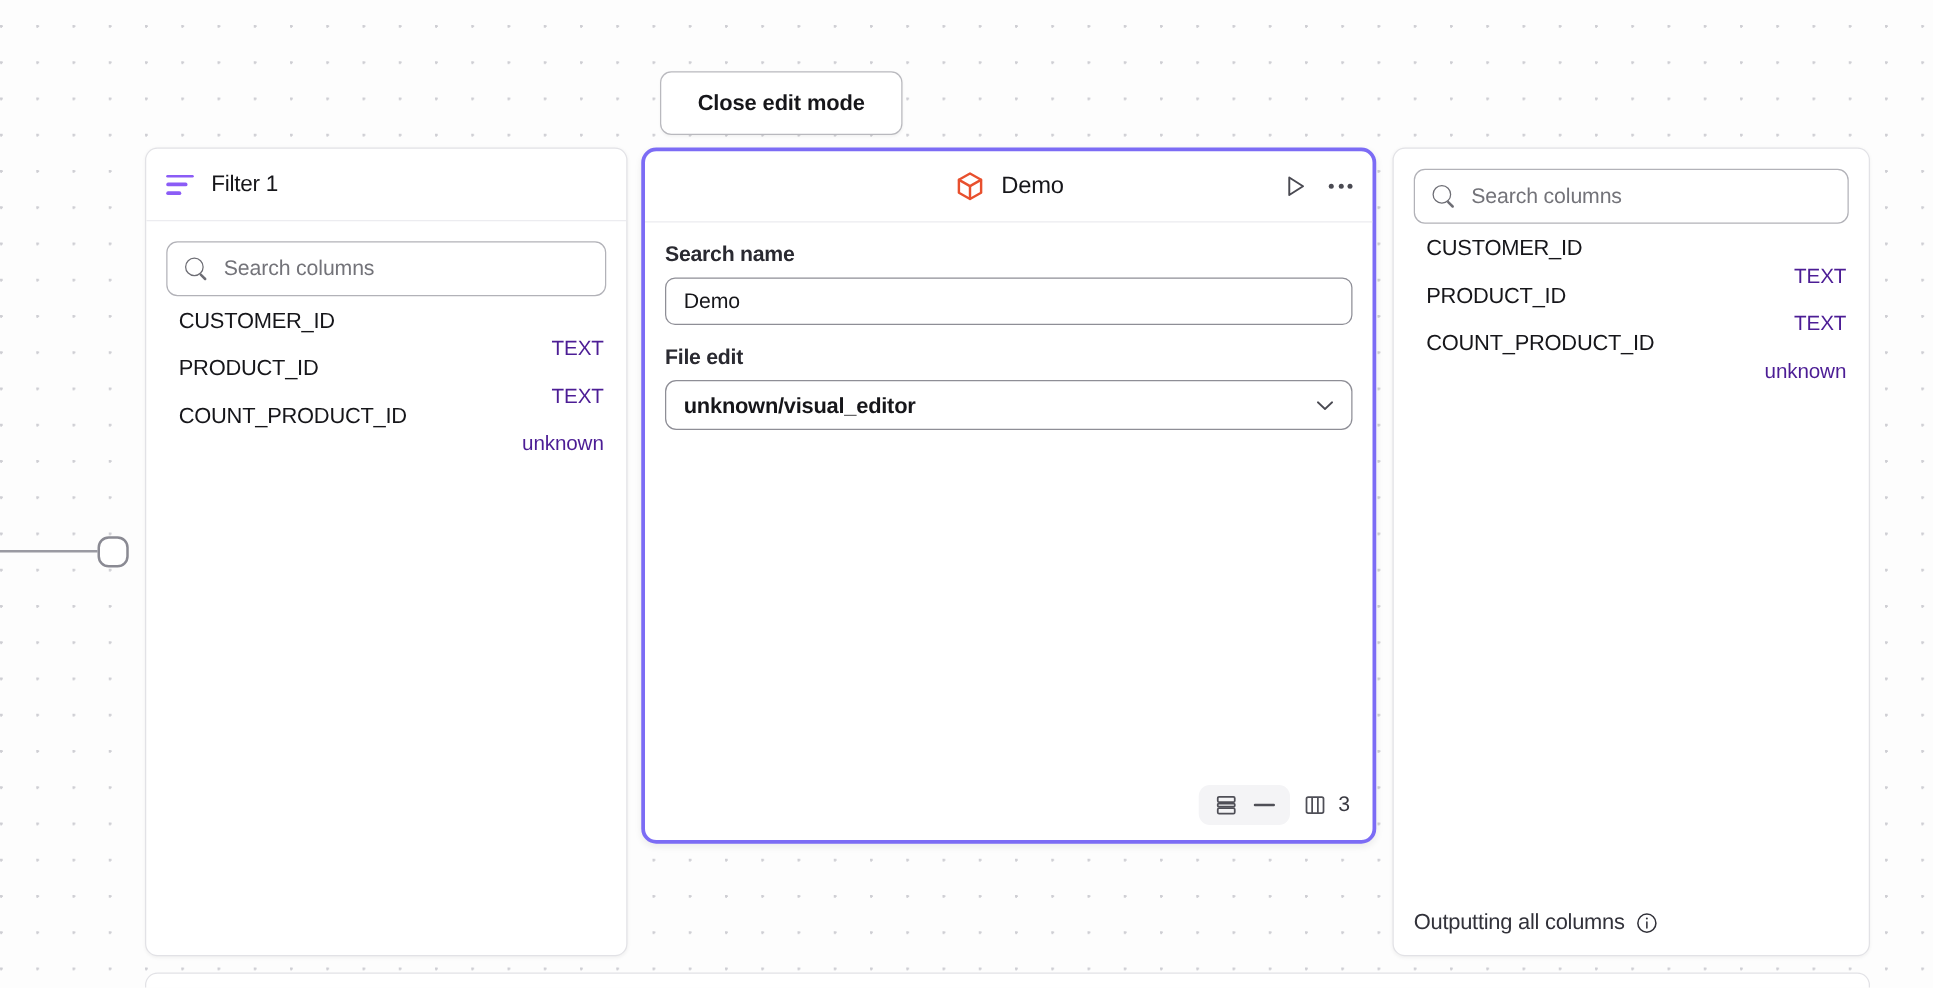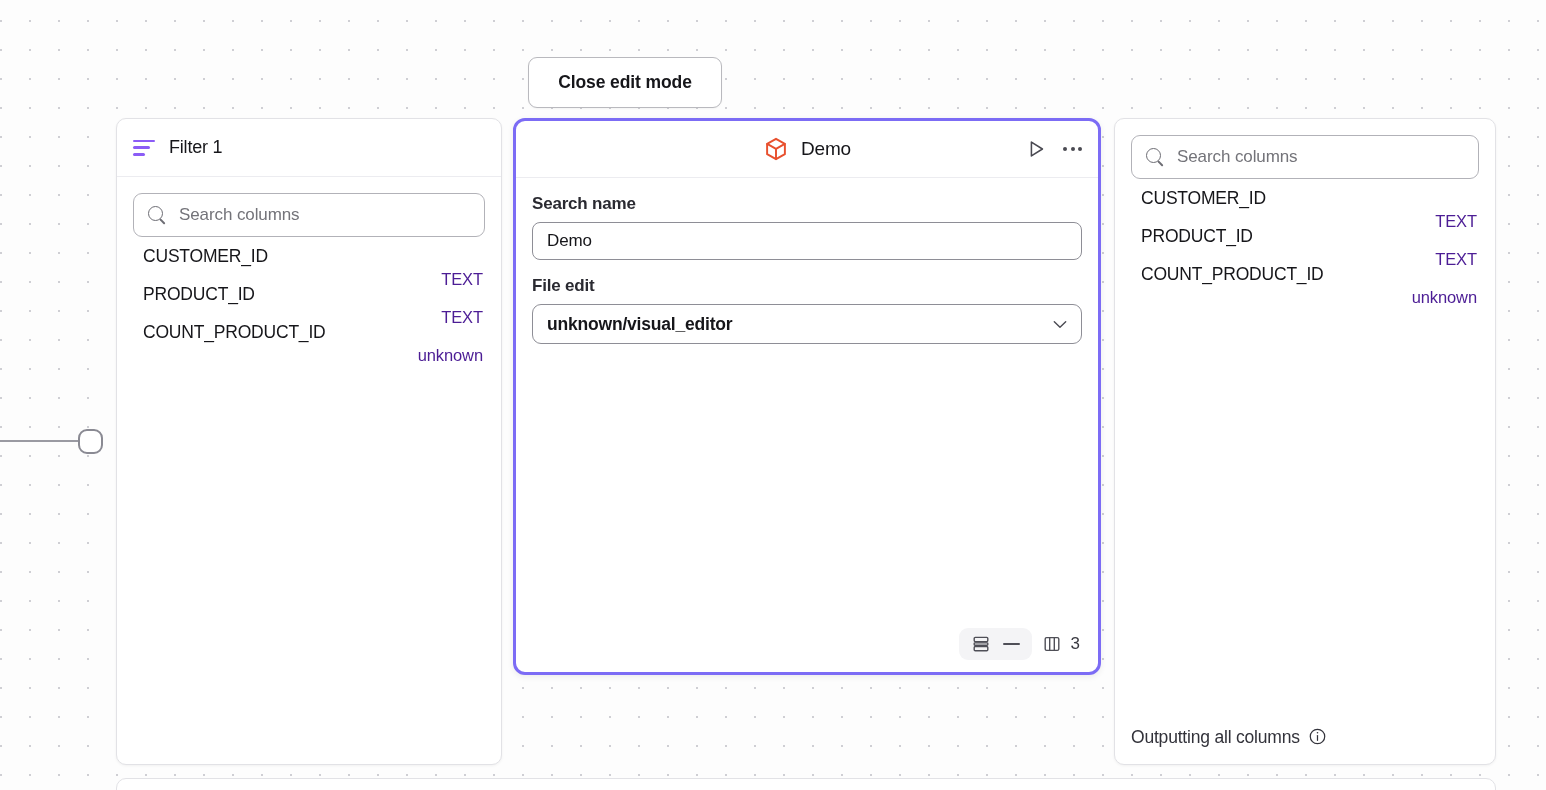--- a/index.html
+++ b/index.html
@@ -159,21 +159,21 @@
   .dash { width: 17px; height: 2.4px; background: #4f4f57; border-radius: 2px; display:block; }
   .cols-group { display: flex; align-items: center; gap: 9px; padding-right: 4px; }
   .cols-icon { width: 20px; height: 20px; }
   .cols-count { font-size: 17px; color: #3a3a42; }
 
   
   #output-panel { left: 1114px; top: 118px; width: 382px; height: 647px; }
   .panel-footer {
     flex: 0 0 auto;
     padding: 12px 16px 16px 16px;
-    display: flex; align-items: flex-start; gap: 8px;
+    display: flex; align-items: flex-end; gap: 8px;
   }
   .footer-text { font-size: 17.5px; color: #32323a; letter-spacing: -0.2px; }
   .info-icon { width: 19px; height: 19px; flex: 0 0 19px; cursor: pointer; }
 
   
   .edge-line {
     position: absolute;
     left: 0px; top: 440px;
     width: 78px; height: 2px;
     background: #9a9aa2;

